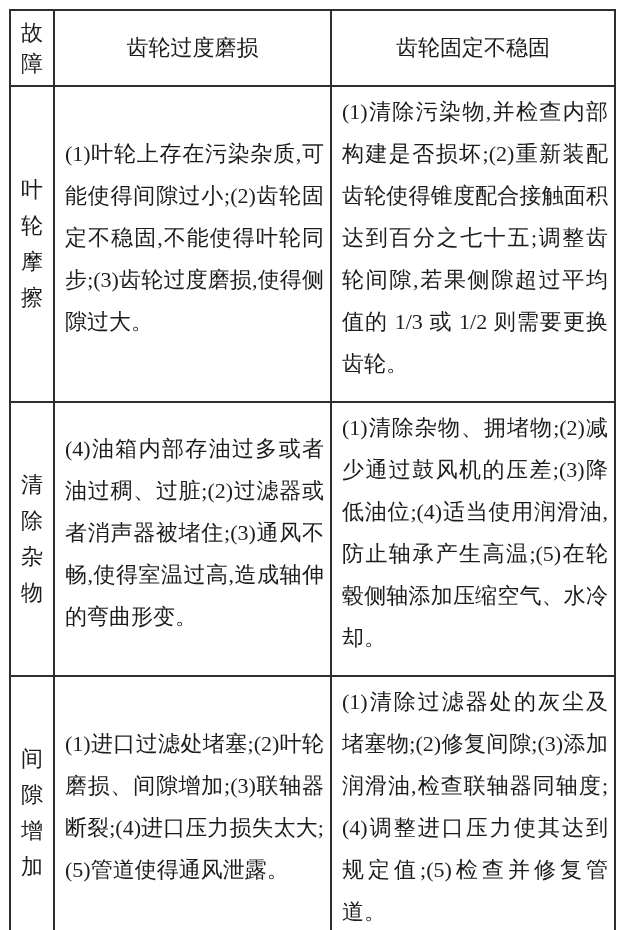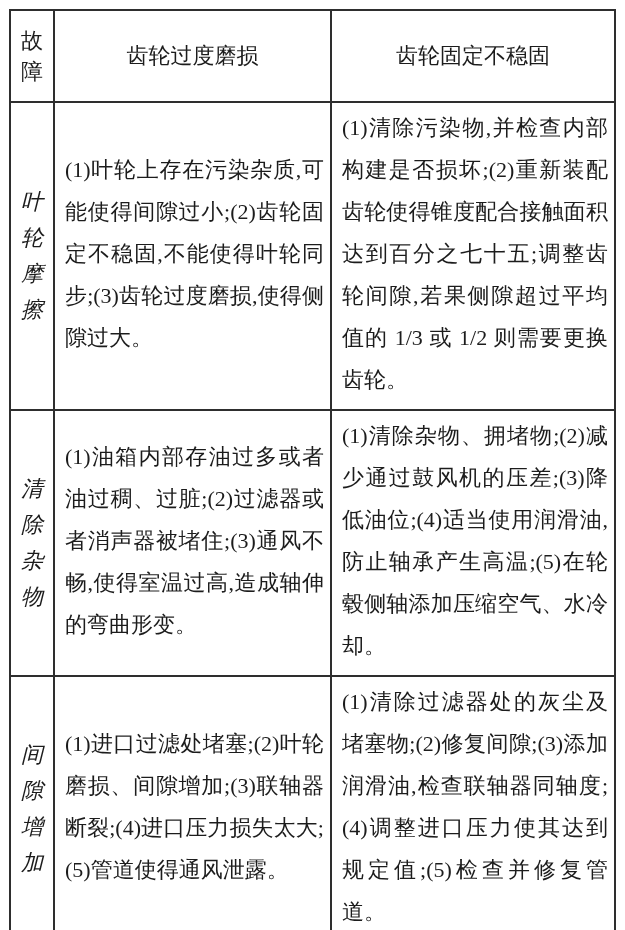--- a/index.html
+++ b/index.html
@@ -26,50 +26,49 @@
   }
   table.fault-table td, table.fault-table th {
     border: 2px solid #2e2e2e;
     font-weight: normal;
     vertical-align: middle;
   }
   col.c-fault    { width: 44px;  }
   col.c-cause    { width: 277px; }
   col.c-solution { width: 284px; }
 
-  tr.header-row { height: 92px; }
+  tr.header-row { height: 76px; }
   tr.r0 { height: 208px; }
   tr.r1 { height: 210px; }
   tr.r2 { height: 177px; }
   tr.r3 { height: 236px; }
 
   .head-cell {
     text-align: center;
     font-size: 22px;
     line-height: 32px;
     padding: 0;
   }
   .fault-cell {
     text-align: center;
     padding: 0;
-    font-style: italic;
   }
   .vtext {
     display: inline-block;
     width: 1em;
     font-size: 22px;
     line-height: 36px;
     word-break: break-all;
     text-align: center;
   }
   .head-cell .vtext { line-height: 31px; }
   .text-cell {
     font-size: 22px;
     line-height: 42px;
-    padding: 4px 6px 8px 10px;
+    padding: 4px 6px 16px 10px;
     text-align: justify;
     text-justify: inter-ideograph;
     border-radius: 19px;
   }
 </style>
 </head>
 <body>
 
 <div id="page">
   <table class="fault-table">
@@ -96,21 +95,21 @@
           <span class="vtext">叶轮摩擦</span>
         </td>
         <td class="text-cell">(1)叶轮上存在污染杂质,可能使得间隙过小;(2)齿轮固定不稳固,不能使得叶轮同步;(3)齿轮过度磨损,使得侧隙过大。</td>
         <td class="text-cell">(1)清除污染物,并检查内部构建是否损坏;(2)重新装配齿轮使得锥度配合接触面积达到百分之七十五;调整齿轮间隙,若果侧隙超过平均值的 1/3 或 1/2 则需要更换齿轮。</td>
       </tr>
 
       <tr class="r1">
         <td class="fault-cell">
           <span class="vtext">清除杂物</span>
         </td>
-        <td class="text-cell">(1)油箱内部存油过多或者油过稠、过脏;(2)过滤器或者消声器被堵住;(3)通风不畅,使得室温过高,造成轴伸的弯曲形变。</td>
+        <td class="text-cell">(4)油箱内部存油过多或者油过稠、过脏;(2)过滤器或者消声器被堵住;(3)通风不畅,使得室温过高,造成轴伸的弯曲形变。</td>
         <td class="text-cell">(1)清除杂物、拥堵物;(2)减少通过鼓风机的压差;(3)降低油位;(4)适当使用润滑油,防止轴承产生高温;(5)在轮毂侧轴添加压缩空气、水冷却。</td>
       </tr>
 
       <tr class="r2">
         <td class="fault-cell">
           <span class="vtext">间隙增加</span>
         </td>
         <td class="text-cell">(1)进口过滤处堵塞;(2)叶轮磨损、间隙增加;(3)联轴器断裂;(4)进口压力损失太大;(5)管道使得通风泄露。</td>
         <td class="text-cell">(1)清除过滤器处的灰尘及堵塞物;(2)修复间隙;(3)添加润滑油,检查联轴器同轴度;(4)调整进口压力使其达到规定值;(5)检查并修复管道。</td>
       </tr>

